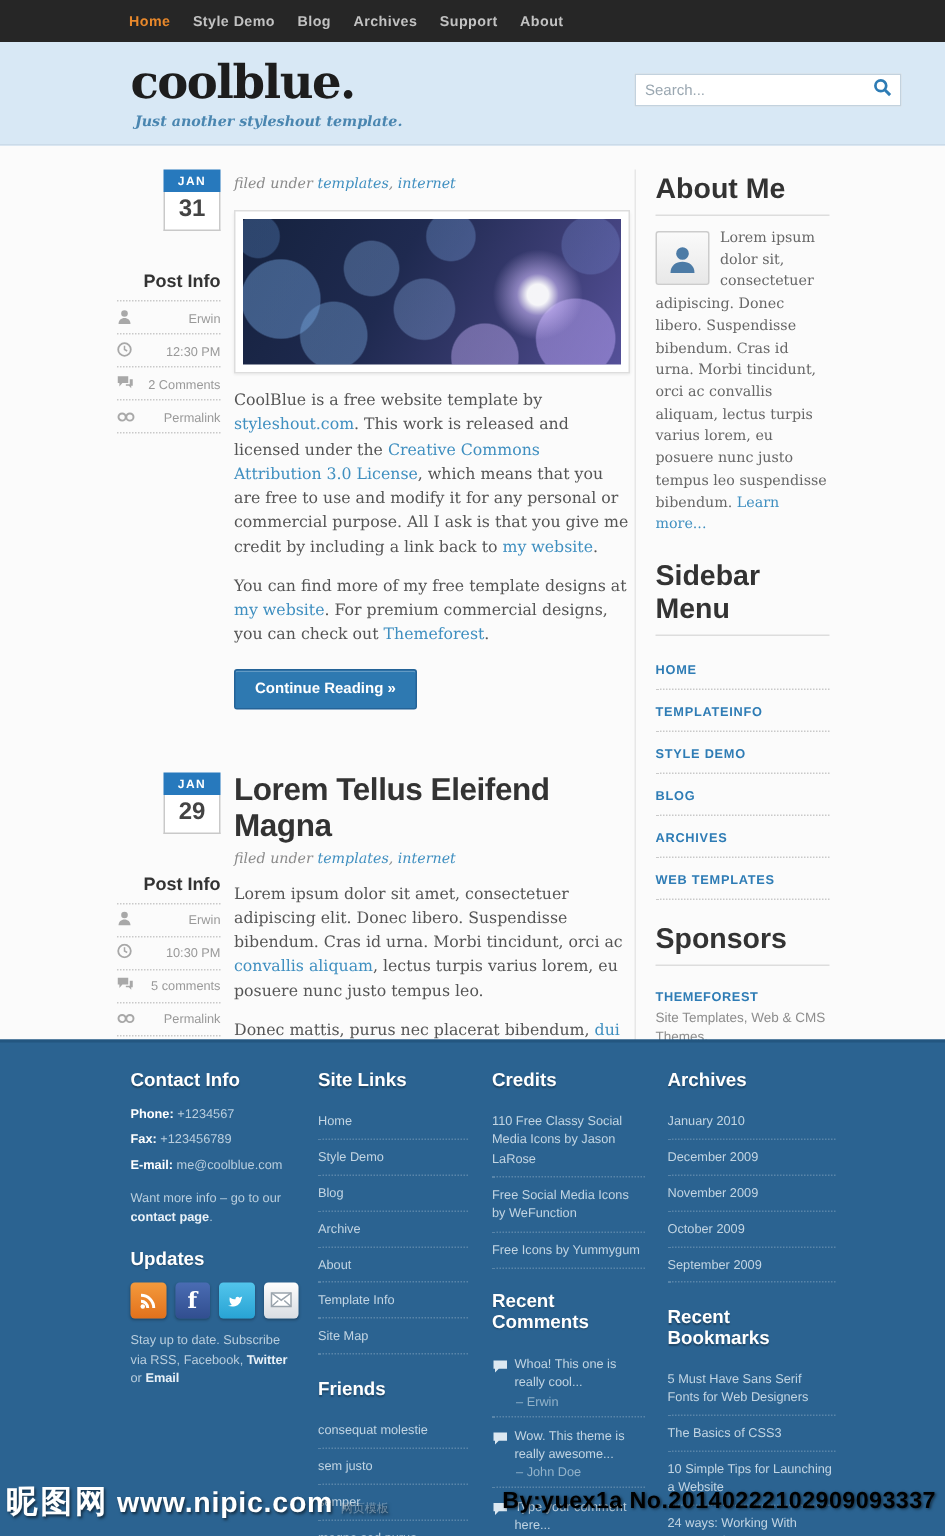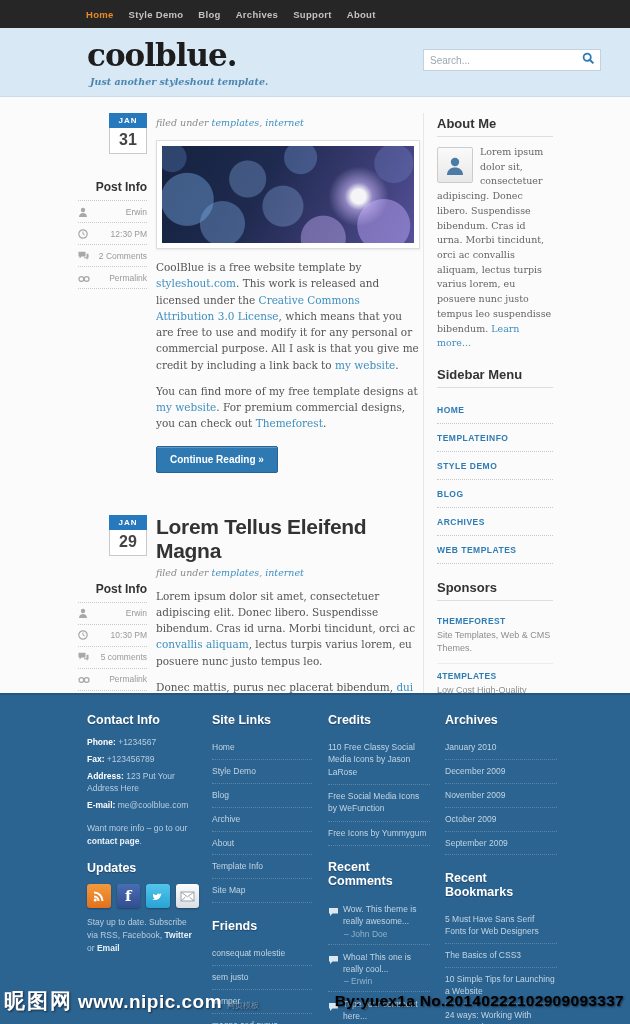--- a/index.html
+++ b/index.html
@@ -71,21 +71,21 @@
       radial-gradient(circle at 55% 12%, rgba(120,160,220,.35) 0 16px, transparent 17px),
       radial-gradient(circle at 92% 18%, rgba(120,140,210,.30) 0 19px, transparent 20px),
       radial-gradient(circle at 4% 12%, rgba(100,150,215,.30) 0 14px, transparent 15px),
       linear-gradient(118deg, #15223e 0%, #1f2a50 40%, #3a3c72 72%, #555099 100%);
   }
 
   .btn { display:inline-block; margin-top:14px; background:#2e79b1; color:#fff; font-size:10px; font-weight:bold;
     padding:7px 13px; border-radius:2px; border:1px solid #246397; box-shadow:inset 0 1px 0 rgba(255,255,255,.25); cursor:pointer; }
 
   
-  .side-col h3 { font-size:13px; font-weight:bold; color:#333; margin:12px 0 5px; }
+  .side-col h3 { font-size:19px; font-weight:bold; color:#333; margin:12px 0 5px; }
   .side-col h3:first-child { margin-top:3px; }
   .side-rule { height:1px; background:#ddd; margin-bottom:8px; }
   .about-txt { font-family:"DejaVu Serif",serif; font-size:9.5px; line-height:1.55; color:#666; }
   .avatar { float:left; width:36px; height:36px; margin:2px 7px 2px 0; background:linear-gradient(#fafafa,#e8e8e8); border:1px solid #ccc; border-radius:2px; display:flex; align-items:center; justify-content:center; }
   .side-list .s-item { display:block; font-size:8.5px; font-weight:bold; letter-spacing:.5px; color:#2e7cb5; padding:9px 0 8px; border-bottom:1px dotted #c9c9c9; }
   .sponsor { padding:7px 0 8px; border-bottom:1px solid #ececec; }
   .sponsor:last-child { border-bottom:0; }
   .sponsor .sp-name { display:block; font-size:8.5px; font-weight:bold; letter-spacing:.4px; color:#2e7cb5; margin-bottom:3px; }
   .sponsor .sp-desc { font-size:9px; line-height:1.45; color:#8d8d8d; }
   .popular-link { display:block; font-size:9.5px; font-weight:bold; line-height:1.6; color:#2e7cb5; }
@@ -338,21 +338,20 @@
 
 <div class="footer">
   <div class="footer-inner">
     <div class="fcol1">
       <h4>Contact Info</h4>
       <div>
   <div class="fc-row"><b>Phone:</b><span> +1234567</span></div>
 
   <div class="fc-row"><b>Fax:</b><span> +123456789</span></div>
 
-  <div class="fc-row"><b>Address:</b><span> 123 Put Your Address Here</span></div>
 
   <div class="fc-row"><b>E-mail:</b><span> me@coolblue.com</span></div>
 </div>
       <div class="f-note"><span>Want more info – go to our </span><a href="#" class="seg-link">contact page</a><span>.</span></div>
       <h4 style="margin-top:14px">Updates</h4>
       <div class="social-row">
         <span class="s-ico s-rss">
           <svg width="14" height="14" viewBox="0 0 14 14">
               <g fill="none" stroke="#fff" stroke-width="2">
                 <path d="M2 7.5c2.5 0 4.5 2 4.5 4.5"></path>
@@ -417,33 +416,33 @@
 
   <a href="#" class="credit-item">Free Icons by Yummygum</a>
 </div>
       <h4 style="margin-top:14px">Recent Comments</h4>
       <div>
   <div class="cm-item">
     <div class="cm-line">
       <span><svg width="11" height="10" viewBox="0 0 11 10">
                   <path d="M1 1h9v5.5H4.5L2 9V6.5H1z" fill="#dce8f1"></path>
                 </svg></span>
-      <a href="#" class="cm-text">Wow. This theme is really awesome...</a>
-    </div>
-    <div class="cm-author">– John Doe</div>
+      <a href="#" class="cm-text">Whoa! This one is really cool...</a>
+    </div>
+    <div class="cm-author">– Erwin</div>
   </div>
 
   <div class="cm-item">
     <div class="cm-line">
       <span><svg width="11" height="10" viewBox="0 0 11 10">
                   <path d="M1 1h9v5.5H4.5L2 9V6.5H1z" fill="#dce8f1"></path>
                 </svg></span>
-      <a href="#" class="cm-text">Whoa! This one is really cool...</a>
-    </div>
-    <div class="cm-author">– Erwin</div>
+      <a href="#" class="cm-text">Wow. This theme is really awesome...</a>
+    </div>
+    <div class="cm-author">– John Doe</div>
   </div>
 
   <div class="cm-item">
     <div class="cm-line">
       <span><svg width="11" height="10" viewBox="0 0 11 10">
                   <path d="M1 1h9v5.5H4.5L2 9V6.5H1z" fill="#dce8f1"></path>
                 </svg></span>
       <a href="#" class="cm-text">Type your comment here...</a>
     </div>
     <div class="cm-author">– Naruto</div>

